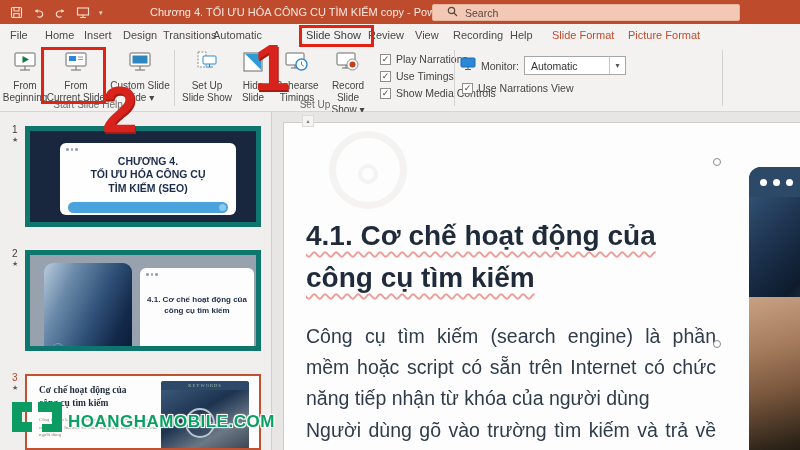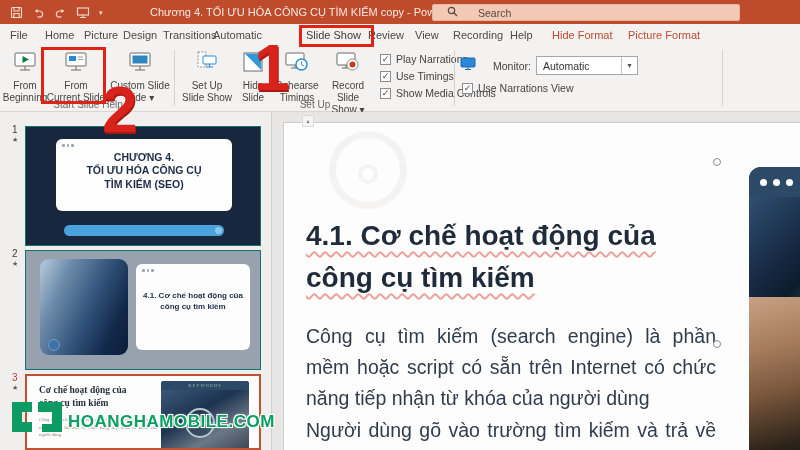--- a/index.html
+++ b/index.html
@@ -6,50 +6,50 @@
   html,body { width:800px; height:450px; overflow:hidden; }
   body { font-family:"Liberation Sans", sans-serif; position:relative; background:#fff; }
   .abs { position:absolute; }
 
   
   .titlebar { left:0; top:0; width:800px; height:24px; background:#BE4B2C; display:flex; align-items:center; }
   .qat { display:flex; align-items:center; gap:9px; padding-left:10px; }
   .qat svg { display:block; }
   .qat .caret { color:#F6DCD0; font-size:7px; line-height:1; }
   .tb-title { position:absolute; left:150px; top:0; height:24px; line-height:24px; color:#FBE9E2; font-size:11px; white-space:nowrap; }
-  .tb-search { position:absolute; left:432px; top:4px; width:308px; height:17px; background:#F3C8B5; border:1px solid #E7B49E; border-radius:2px; display:flex; align-items:center; gap:20px; padding-left:14px; }
+  .tb-search { position:absolute; left:432px; top:4px; width:308px; height:17px; background:#F3C8B5; border:1px solid #E7B49E; border-radius:2px; display:flex; align-items:center; gap:7px; padding-left:14px; }
   .tb-search span { font-size:10.5px; color:#57493f; }
 
   
   .tabrow { left:0; top:24px; width:800px; height:23px; background:#F3F2F1; }
   .tab { position:absolute; top:0; height:23px; line-height:23px; font-size:11px; color:#4a4a4a; white-space:nowrap; cursor:default; }
   .tab.fmt { color:#BE4B2C; }
   .tab.active { color:#3b3b3b; }
   .tab-underline { left:303px; top:44px; width:62px; height:3px; background:#BE4B2C; }
 
   
   .ribbon { left:0; top:47px; width:800px; height:65px; background:#F3F2F1; border-bottom:1px solid #D8D6D4; }
   .rsep { position:absolute; top:3px; width:1px; height:56px; background:#D5D3D1; }
   .btn-lg { position:absolute; top:2px; display:flex; flex-direction:column; align-items:center; gap:1px; }
   .btn-lg .lbl { font-size:10px; line-height:1.18; color:#444; text-align:center; white-space:pre-line; }
   .grp-lbl { position:absolute; top:52px; font-size:10px; color:#6b6966; text-align:center; }
   .chk-row { position:absolute; display:flex; align-items:center; gap:5px; }
   .chk-box { width:11px; height:11px; background:#fff; border:1px solid #8f8d8b; font-size:9px; line-height:9px; color:#444; text-align:center; }
   .chk-lbl { font-size:10.5px; color:#444; white-space:nowrap; }
   .mon-row { position:absolute; left:460px; top:9px; display:flex; align-items:center; gap:5px; }
-  .mon-lbl { font-size:10.5px; color:#444;margin-left:12px; }
+  .mon-lbl { font-size:10.5px; color:#444; }
   .dropdown { width:102px; height:19px; background:#fff; border:1px solid #A8A6A4; display:flex; align-items:center; }
   .dropdown .val { flex:1; font-size:10.5px; color:#333; padding-left:6px; }
   .dropdown .dd-caret { width:16px; height:100%; border-left:1px solid #C8C6C4; font-size:8px; color:#555; display:flex; align-items:center; justify-content:center; }
 
   
   .panel { left:0; top:112px; width:272px; height:338px; background:#F1EFEE; border-right:1px solid #D2D0CE; }
   .thumb-num { position:absolute; font-size:10px; color:#3d3d3d; }
   .thumb-star { position:absolute; font-size:7px; color:#5a5a5a; }
-  .thumb { position:absolute; left:25px; width:236px; height:120px; border:1px solid #0f766e; overflow:hidden; background:#fff; }
+  .thumb { position:absolute; left:25px; width:236px; height:101px; border:5px solid #0f766e; overflow:hidden; background:#fff; }
   .thumb.sel { border:2px solid #C4512E;font-family:Liberation Serif, serif; }
   .dots3 { display:flex; gap:2px; }
   .dots3 i { width:2.5px; height:2.5px; border-radius:50%; background:#9aa4b5; }
 
   
   .t1 { background:#18263E; }
   .t1-card { position:absolute; left:30px; top:12px; width:176px; height:72px; background:#FEFEFE; border-radius:6px; padding:5px 6px; }
   .t1-title { margin-top:4px; font-size:10.5px; font-weight:bold; color:#1C2C4A; text-align:center; line-height:1.3; white-space:pre-line; }
   .t1-pill { position:absolute; left:38px; bottom:9px; width:160px; height:11px; border-radius:6px; background:#4AA3DD; }
   .t1-pill i { position:absolute; right:2px; top:2px; width:7px; height:7px; border-radius:50%; background:#8CC8EC; }
@@ -137,30 +137,30 @@
           <circle cx="4.5" cy="4.5" r="3.2"></circle>
           <path d="M7 7l3 3"></path>
         </svg></span>
     <span>Search</span>
   </div>
 </div>
 
 <div class="abs tabrow">
   <span class="tab" style="left:10px">File</span>
   <span class="tab" style="left:45px">Home</span>
-  <span class="tab" style="left:84px">Picture</span>
+  <span class="tab" style="left:84px">Insert</span>
   <span class="tab" style="left:123px">Design</span>
   <span class="tab" style="left:163px">Transitions</span>
   <span class="tab" style="left:213px">Automatic</span>
   <span class="tab active" style="left:306px">Slide Show</span>
   <span class="tab" style="left:368px">Review</span>
   <span class="tab" style="left:415px">View</span>
   <span class="tab" style="left:453px">Recording</span>
   <span class="tab" style="left:510px">Help</span>
-  <span class="tab fmt" style="left:552px">Hide Format</span>
+  <span class="tab fmt" style="left:552px">Slide Format</span>
   <span class="tab fmt" style="left:628px">Picture Format</span>
 </div>
 <div class="abs tab-underline"></div>
 
 <div class="abs ribbon">
 
   <div class="btn-lg" style="left:4px; width:42px">
     <span><svg width="26" height="26" viewBox="0 0 26 26">
           <rect x="3" y="4" width="20" height="13" rx="1" fill="#fff" stroke="#6a6a6a"></rect>
           <path d="M10.5 7l6.5 3.5-6.5 3.5z" fill="#107C41"></path>

